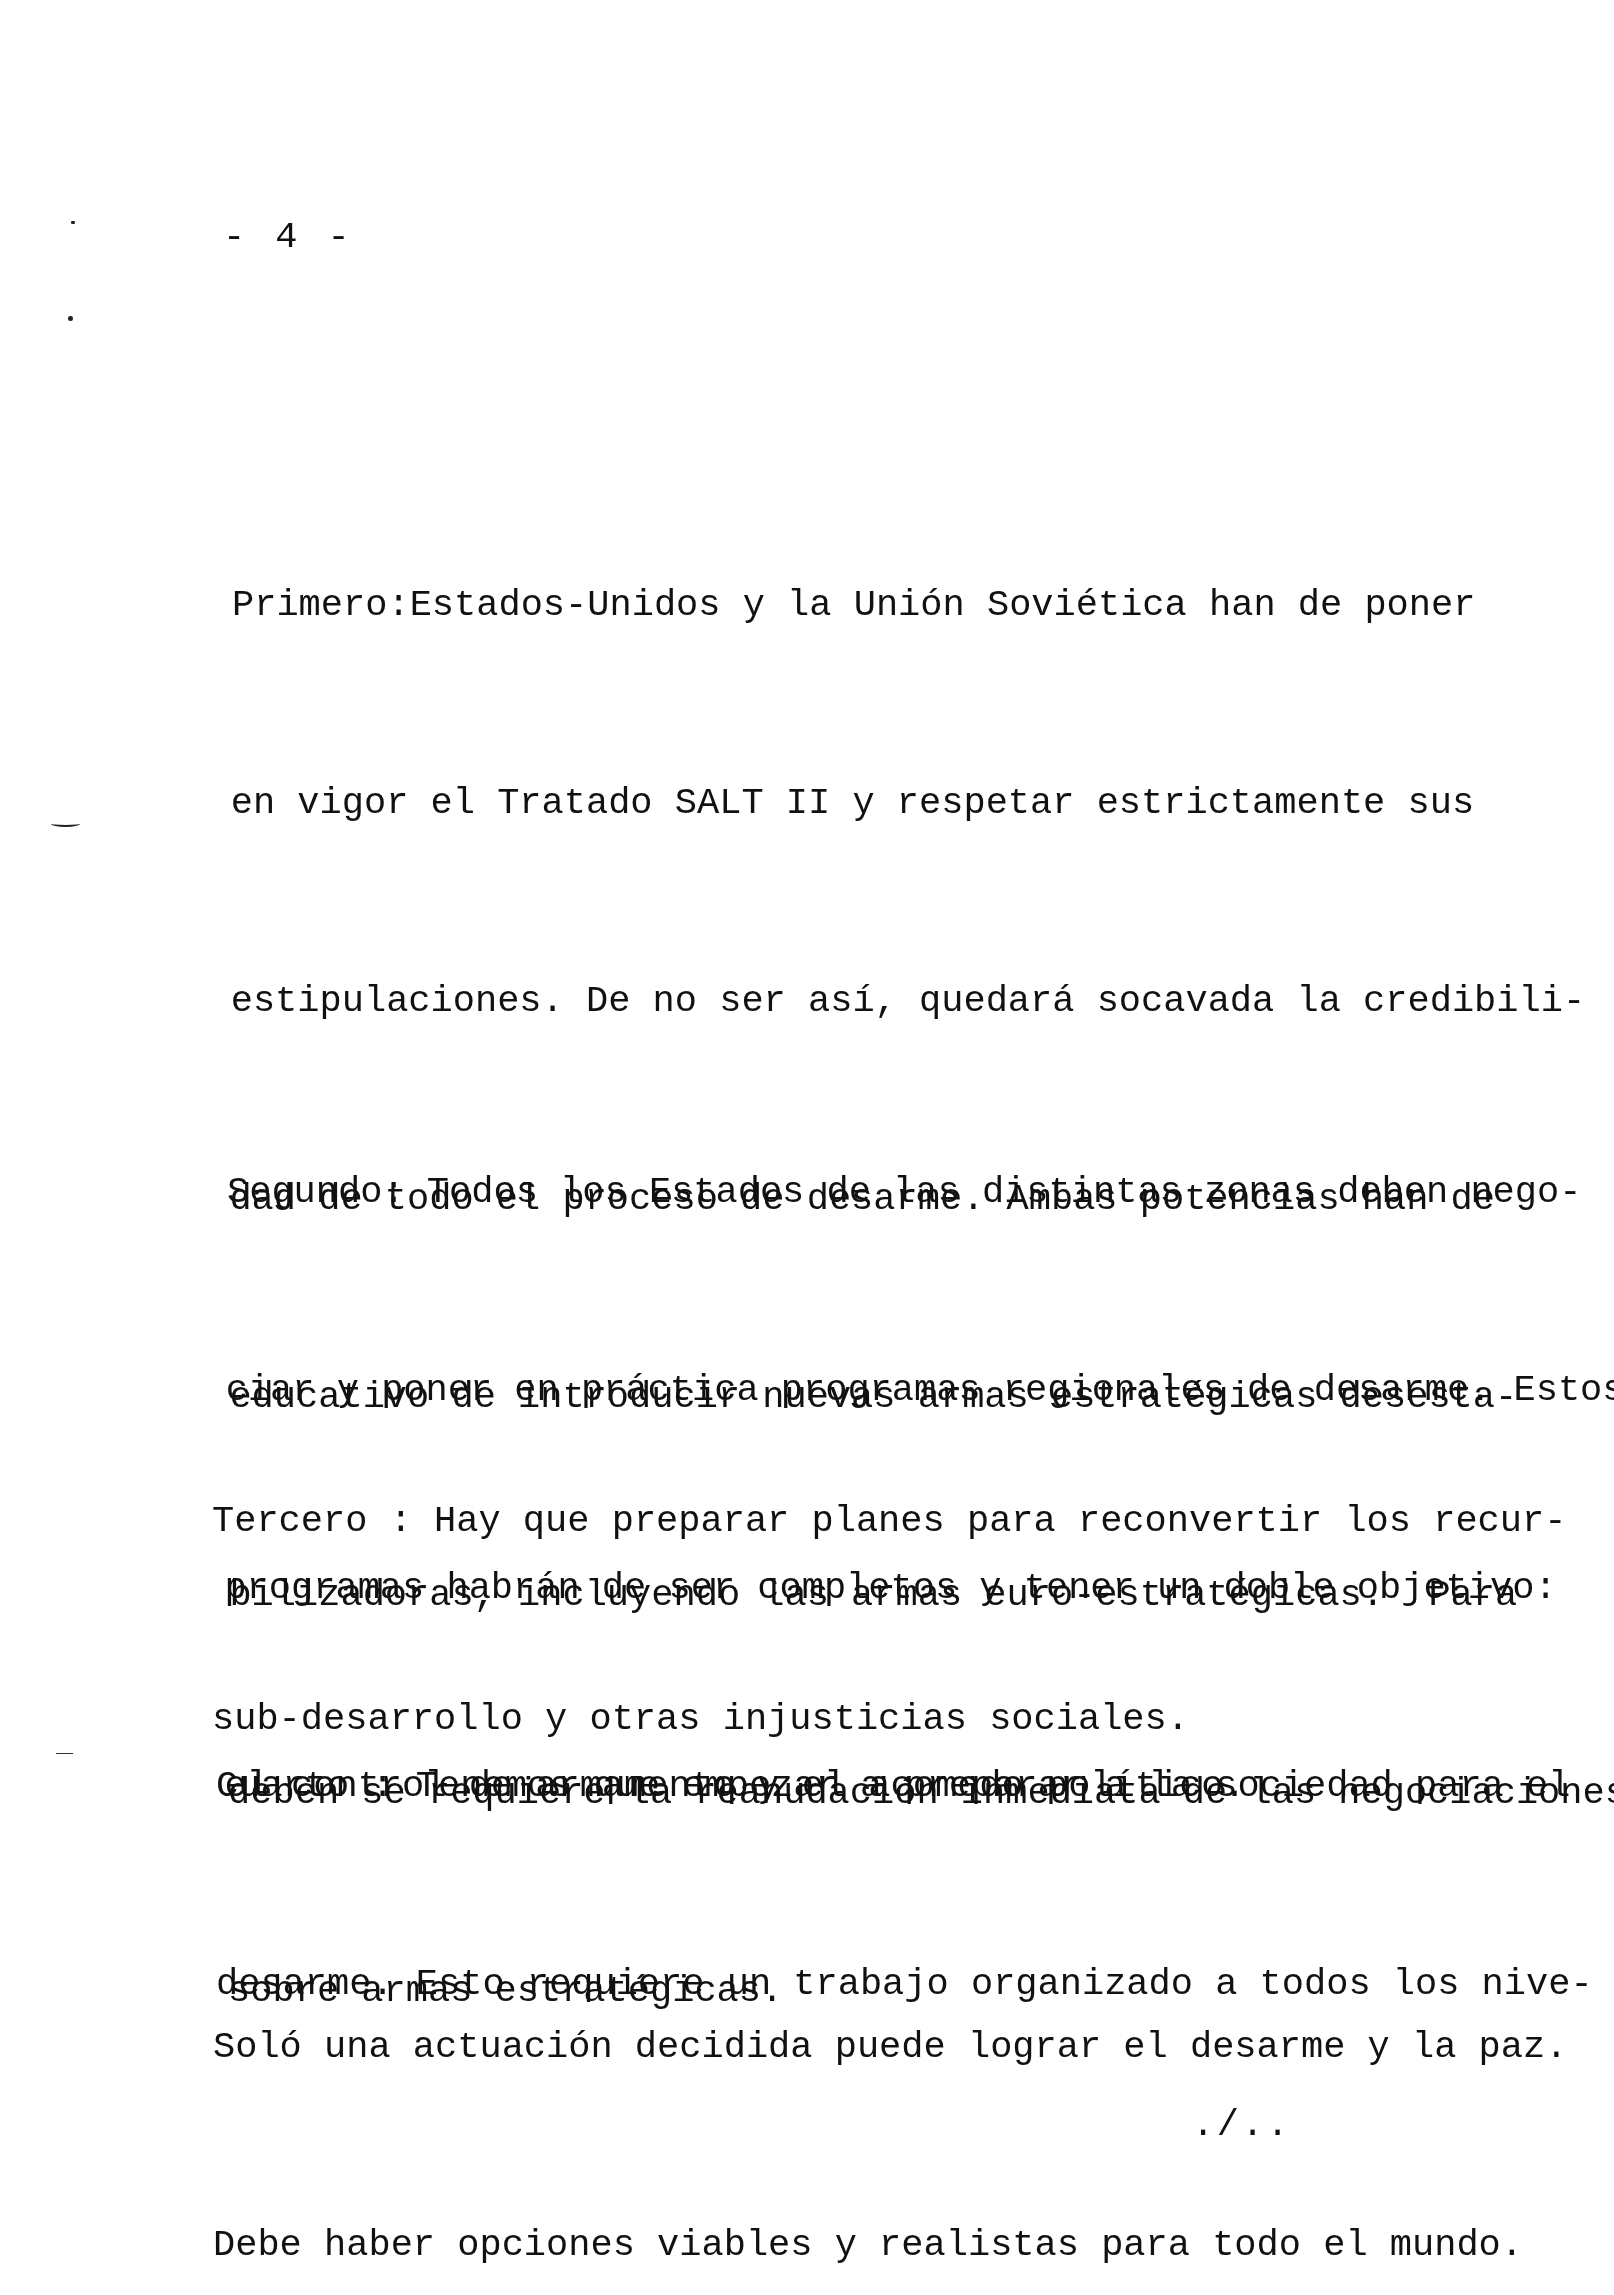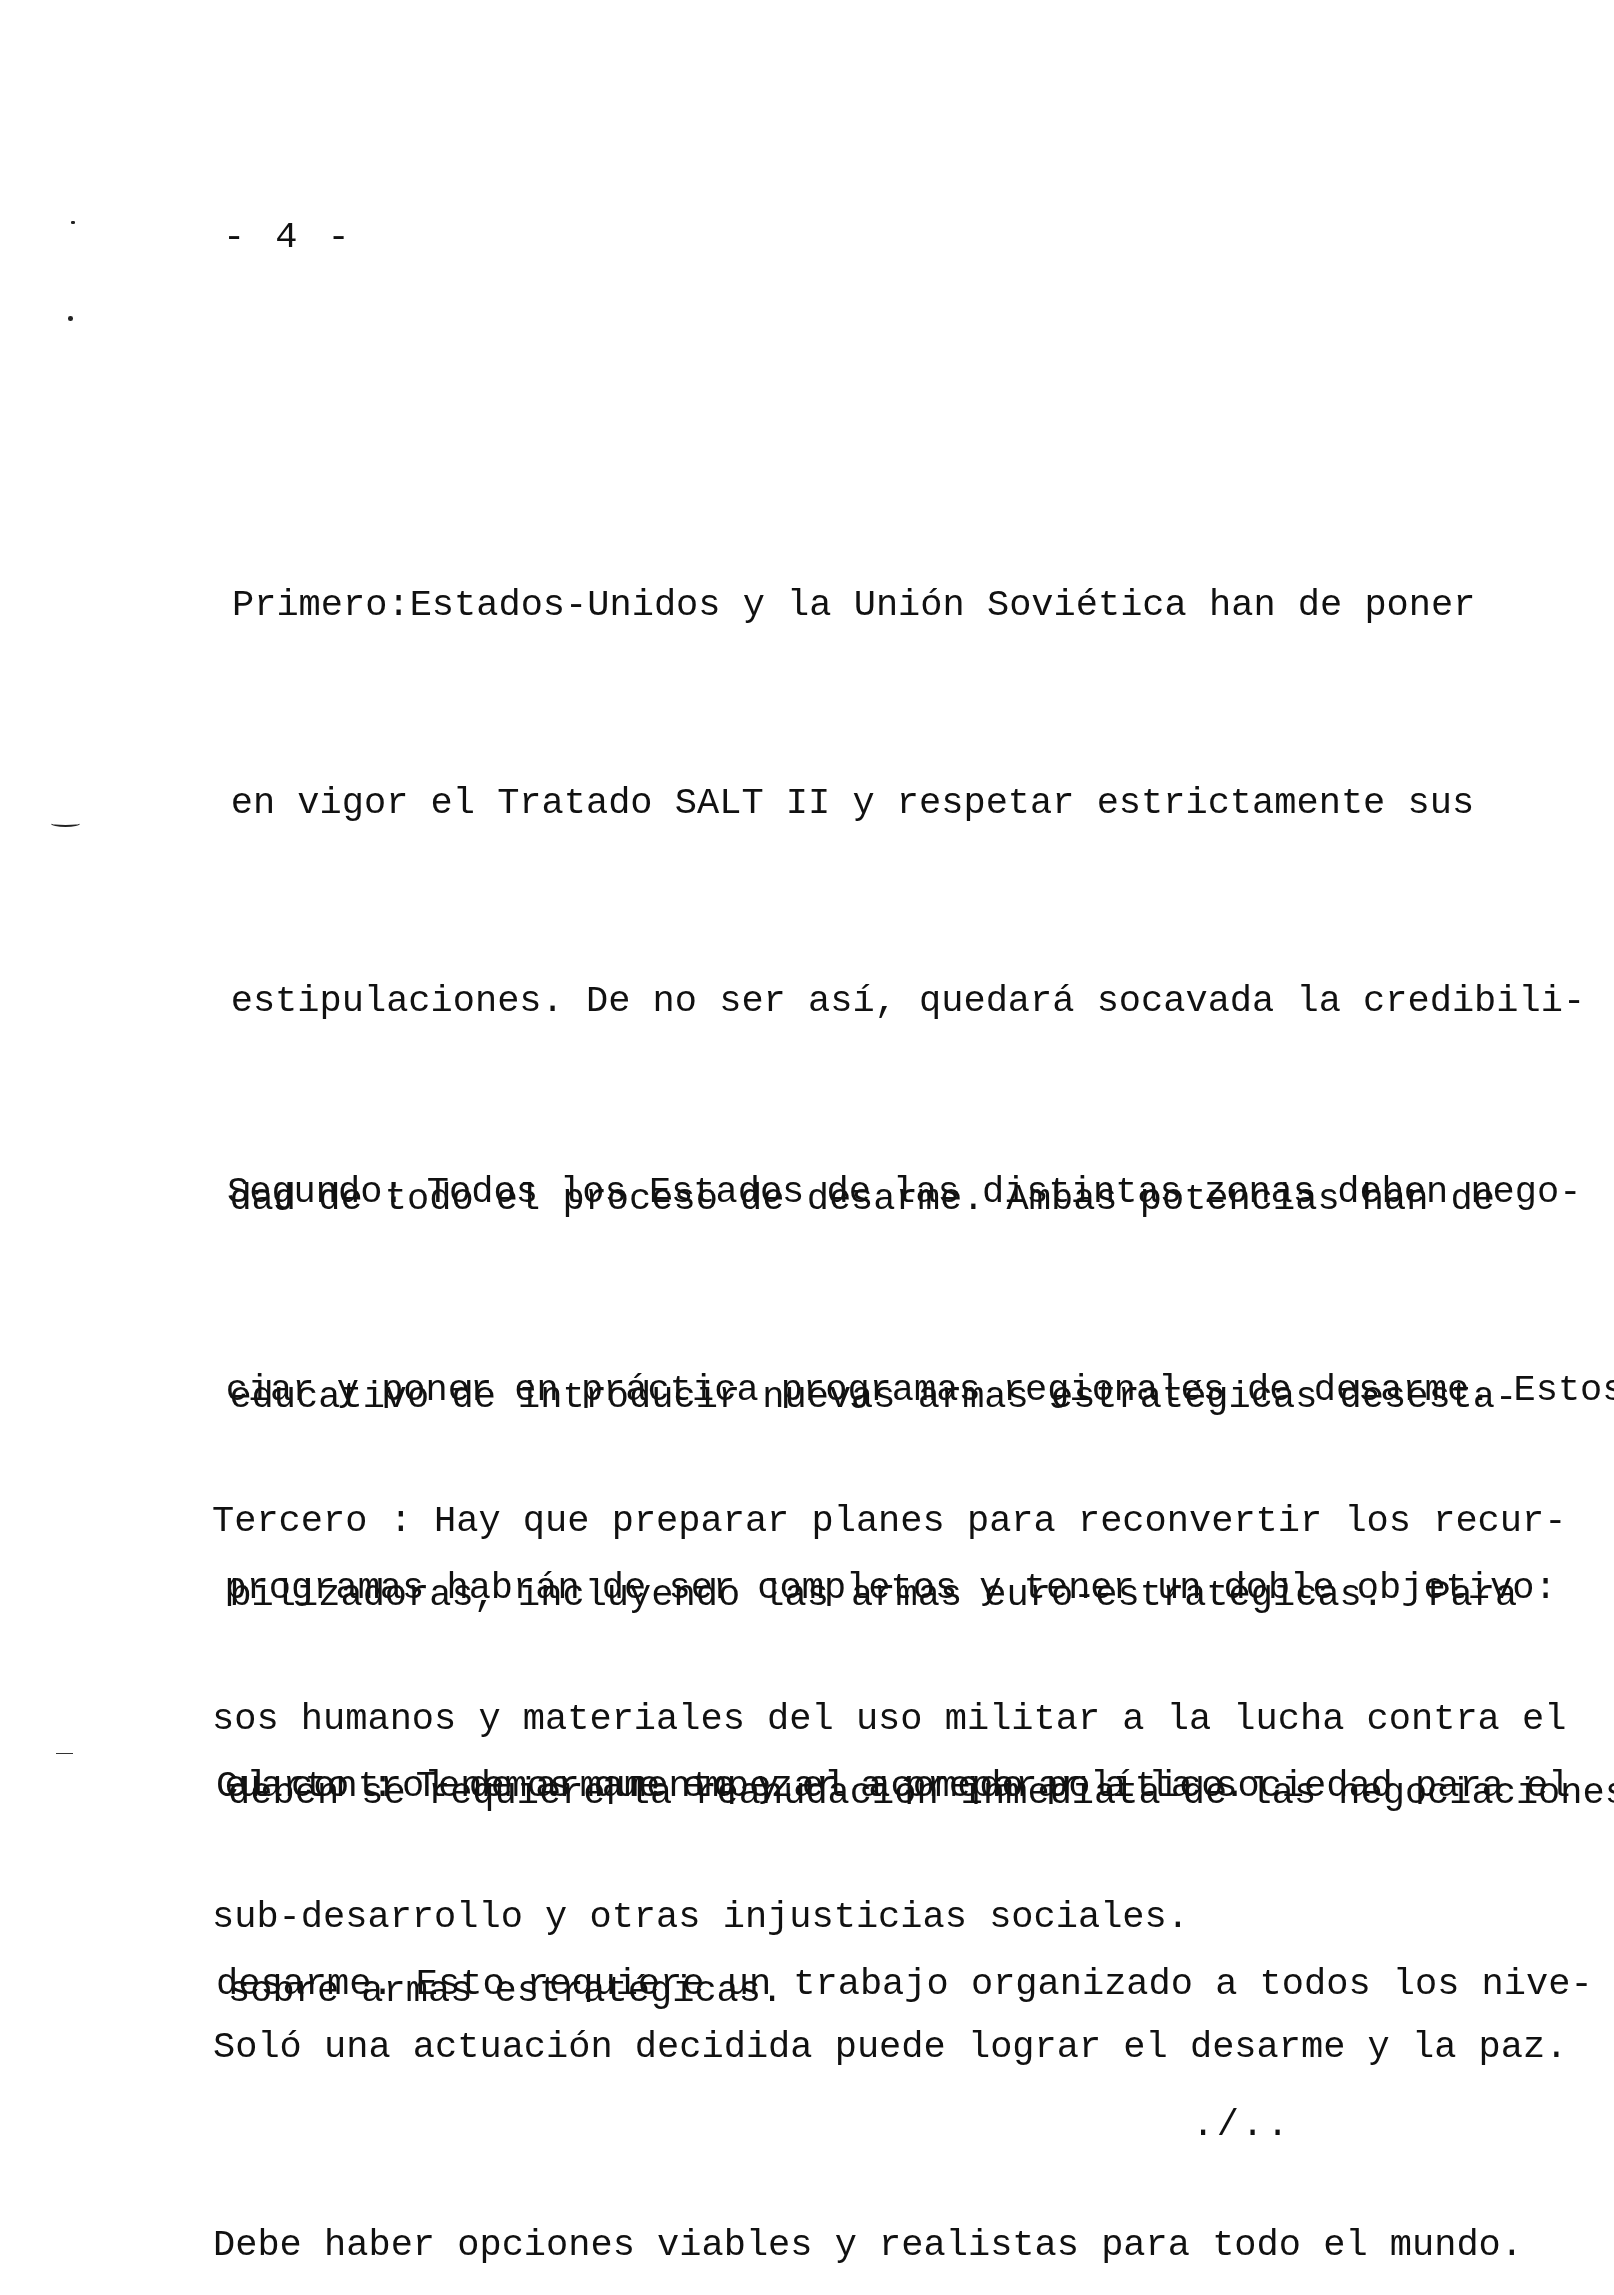--- a/index.html
+++ b/index.html
@@ -39,21 +39,20 @@
 
 <div class="para" style="left:227px; top:1027px;">
   <span class="line"><span class="lead">Segundo</span><span>: Todos los Estados de las distintas zonas deben nego-</span></span>
   <span class="line" style="margin-left:-1.3px"><span>ciar y poner en práctica programas regionales de desarme. Estos</span></span>
   <span class="line" style="margin-left:-2.6px"><span>programas habrán de ser completos y tener un doble objetivo:</span></span>
   <span class="line" style="margin-left:-2.6px"><span>el control de armamento y el acomodo político.</span></span>
 </div>
 
 <div class="para" style="left:212px; top:1356px;">
   <span class="line"><span class="lead">Tercero</span><span> : Hay que preparar planes para reconvertir los recur-</span></span>
-  <span class="line"><span>sos humanos y materiales del uso militar a la lucha contra el</span></span>
   <span class="line"><span>sub-desarrollo y otras injusticias sociales.</span></span>
 </div>
 
 <div class="para" style="left:216px; top:1621px;">
   <span class="line"><span class="lead">Cuarto</span><span> : Tenemos que empezar a preparar a la sociedad para el</span></span>
   <span class="line"><span>desarme. Esto requiere un trabajo organizado a todos los nive-</span></span>
 </div>
 
 <div class="para" style="left:213px; top:1882px;">
   <span class="line"><span>Soló una actuación decidida puede lograr el desarme y la paz.</span></span>

